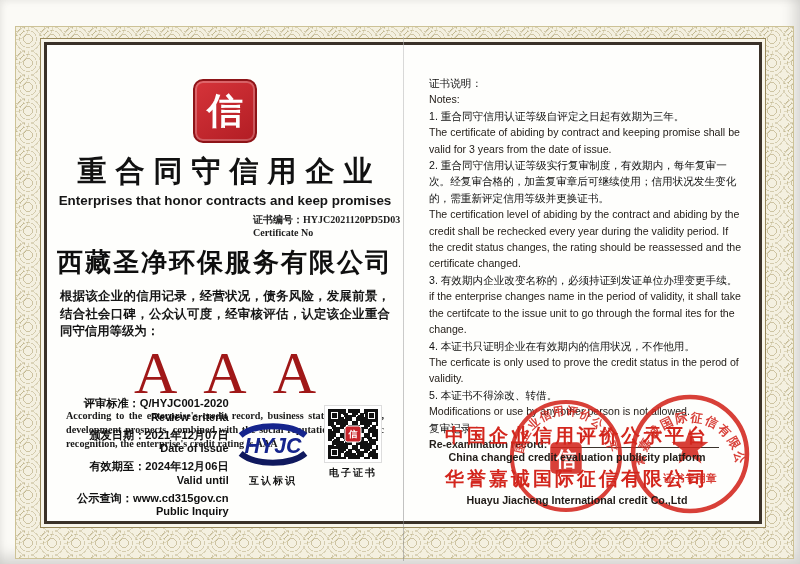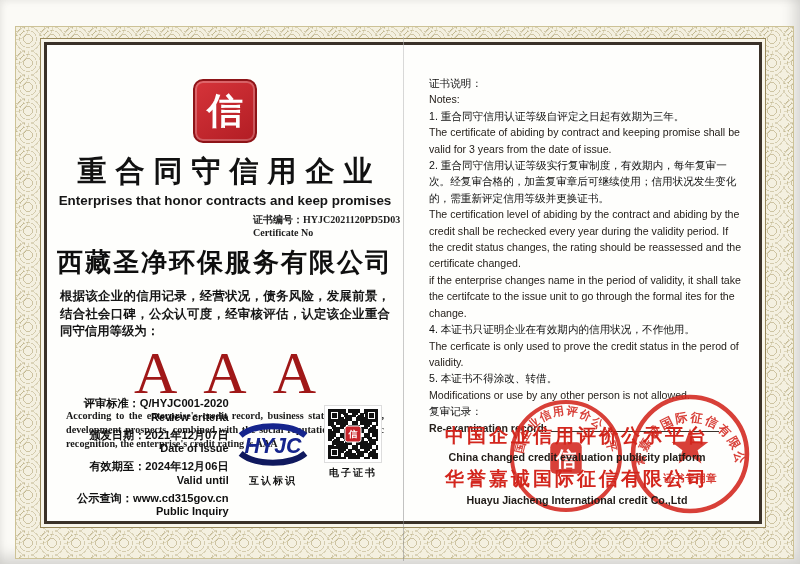--- a/index.html
+++ b/index.html
@@ -135,20 +135,21 @@
     </div>
 
     <div class="page page-right">
       <div class="notes">
         <div class="n-zh">证书说明：</div>
         <div class="n-en">Notes:</div>
         <div class="n-zh">1. 重合同守信用认证等级自评定之日起有效期为三年。</div>
         <div class="n-en">The certificate of abiding by contract and keeping promise shall be valid for 3 years from the date of issue.</div>
         <div class="n-zh">2. 重合同守信用认证等级实行复审制度，有效期内，每年复审一次。经复审合格的，加盖复审章后可继续使用；信用状况发生变化的，需重新评定信用等级并更换证书。</div>
         <div class="n-en">The certification level of abiding by the contract and abiding by the credit shall be rechecked every year during the validity period. If the credit status changes, the rating should be reassessed and the certificate changed.</div>
+        <div class="n-zh">3. 有效期内企业改变名称的，必须持证到发证单位办理变更手续。</div>
         <div class="n-en">if the enterprise changes name in the period of validity, it shall take the certifcate to the issue unit to go through the formal ites for the change.</div>
         <div class="n-zh">4. 本证书只证明企业在有效期内的信用状况，不作他用。</div>
         <div class="n-en">The cerficate is only used to prove the credit status in the perod of validity.</div>
         <div class="n-zh">5. 本证书不得涂改、转借。</div>
         <div class="n-en">Modifications or use by any other person is not allowed.</div>
         <div class="n-zh">复审记录：</div>
         <div class="n-en reexam-line">
           <span>Re-examination record:</span><span class="blank"></span>
         </div>
       </div>

